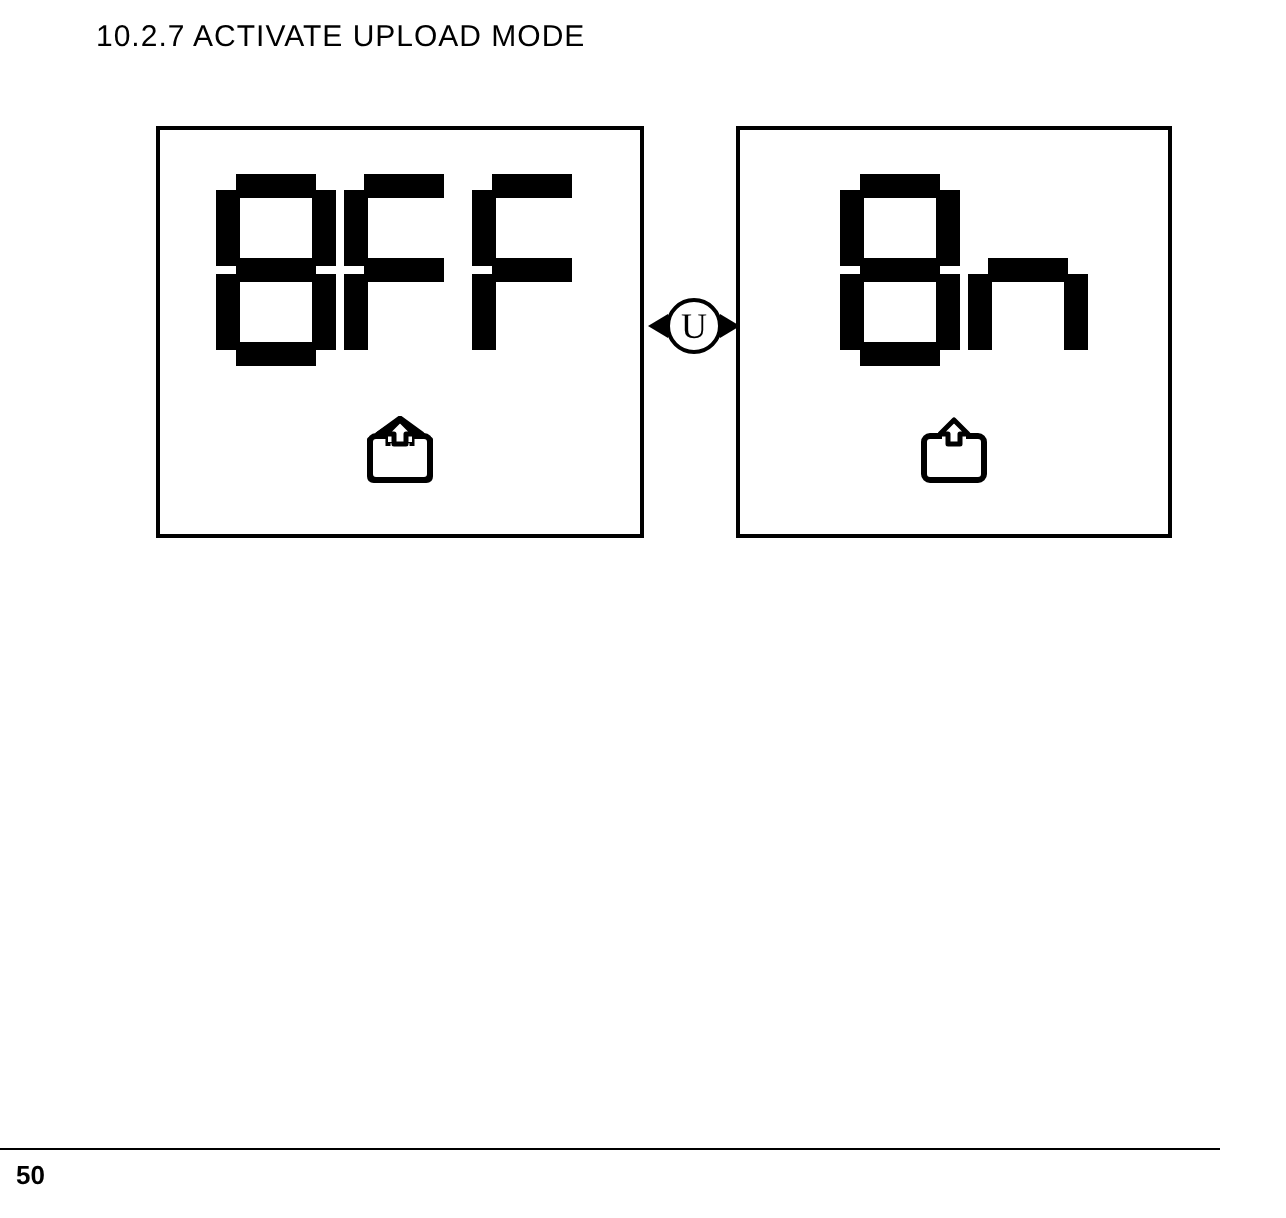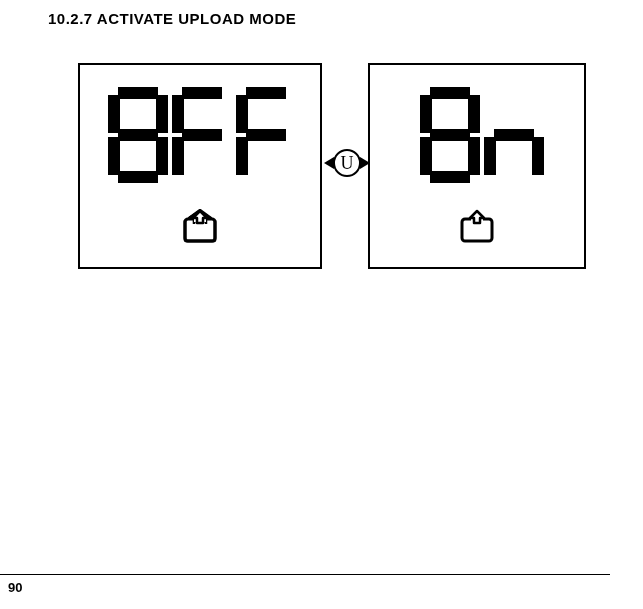--- a/index.html
+++ b/index.html
@@ -12,21 +12,21 @@
       height: 609px;
       background: #fff;
       font-family: Arial, Helvetica, sans-serif;
       position: relative;
     }
     .heading {
       position: absolute;
       top: 10px;
       left: 48px;
       font-size: 15px;
-      font-weight: bold;
+      font-weight: normal;
       letter-spacing: 0.5px;
     }
     .diagram {
       position: absolute;
       top: 63px;
       left: 78px;
       width: 508px;
       height: 206px;
     }
     .panel {
@@ -185,13 +185,13 @@
         <rect x="6" y="10" width="30" height="22" rx="3" fill="none" stroke="#000" stroke-width="3"></rect>
         <rect x="15" y="9" width="12" height="4" fill="#fff"></rect>
         <path d="M 21 2 L 14 9 L 18 9 L 18 14 L 24 14 L 24 9 L 28 9 Z" fill="#fff" stroke="#000" stroke-width="2.5" stroke-linejoin="round"></path>
       </svg>
     </div>
   </div>
 
 </div>
 
 <div class="hr"></div>
-<div class="page-number">90</div>
+<div class="page-number">50</div>
 
 </body></html>

